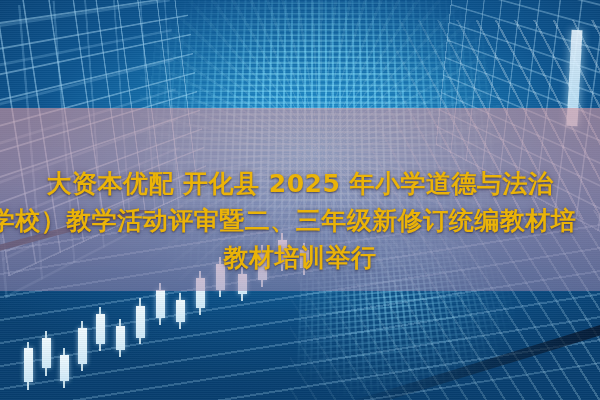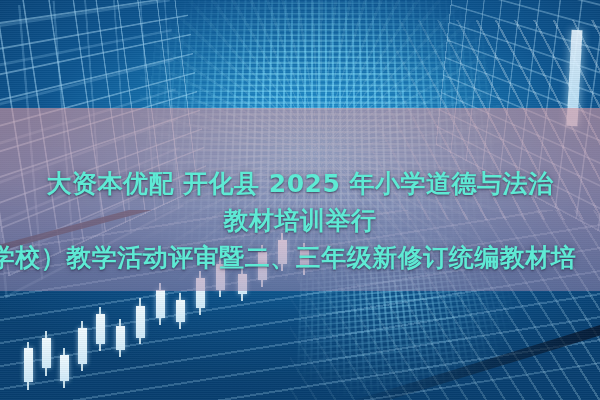--- a/index.html
+++ b/index.html
@@ -218,21 +218,21 @@
     pointer-events: none;
   }
 
   
   .headline {
     position: absolute;
     left: 0;
     top: 165px;
     width: 600px;
     text-align: center;
-    color: #5eead4;
+    color: #eab308;
     font-weight: 700;
     font-size: 25px;
     line-height: 37px;
     letter-spacing: .5px;
     text-shadow:
       0 1px 2px rgba(25,20,45,.55),
       0 0 6px rgba(40,30,60,.35);
     white-space: nowrap;
   }
   .hl-line {
@@ -308,17 +308,17 @@
       <div class="darkwedge"></div>
     </div>
 
     <div class="grain"></div>
   </div>
 
   <div class="tint-band"></div>
 
   <div class="headline">
     <span class="hl-line">大资本优配 开化县 2025 年小学道德与法治</span>
+    <span class="hl-line clipped"><span>学校）教学活动评审暨二、三年级新修订统编教材培</span></span>
     <span class="hl-line">教材培训举行</span>
-    <span class="hl-line clipped"><span>学校）教学活动评审暨二、三年级新修订统编教材培</span></span>
   </div>
 
 </div>
 
 </body></html>

